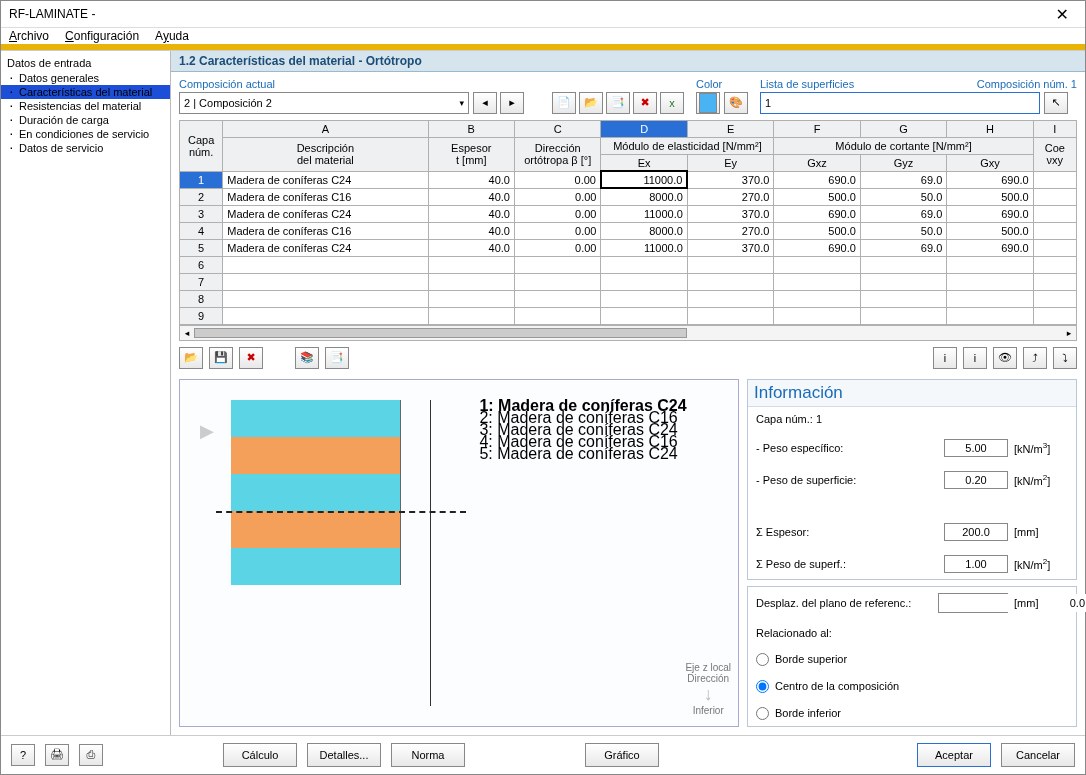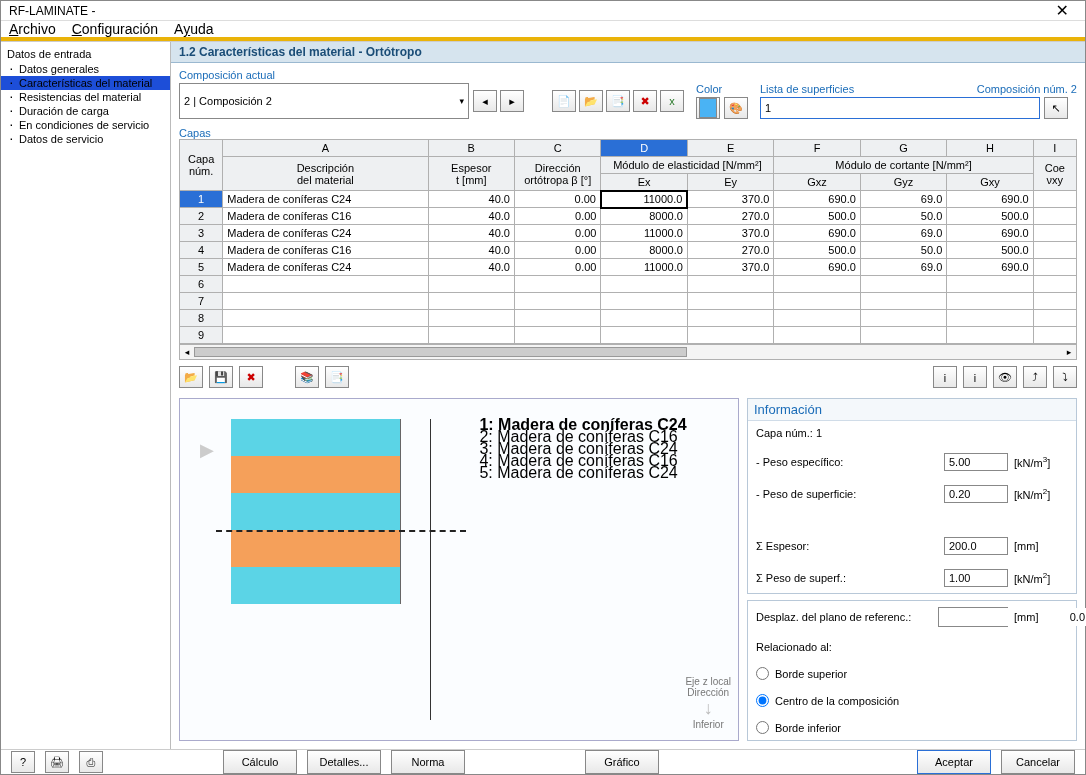--- a/index.html
+++ b/index.html
@@ -1,34 +1,34 @@
 <!DOCTYPE html>
 <html><head>
 <meta charset="utf-8">
 <style>
 * { box-sizing: border-box; margin: 0; padding: 0; font-family: "Segoe UI", Tahoma, sans-serif; }
 body { background: #fff; font-size: 11px; width: 1086px; height: 775px; overflow: hidden; color: #000; }
 .window { width: 1086px; height: 775px; border: 1px solid #888; display: flex; flex-direction: column; }
 .titlebar { height: 28px; display: flex; align-items: center; padding: 0 8px; border-bottom: 1px solid #ddd; }
 .titlebar .title { font-size: 12px; }
 .titlebar .close { margin-left: auto; font-size: 16px; cursor: default; padding: 0 8px; }
-.menubar { height: 22px; display: flex; align-items: center; padding: 0 8px; gap: 16px; border-bottom: 4px solid #eab308; font-size: 14px; }
+.menubar { height: 22px; display: flex; align-items: center; padding: 0 8px; gap: 16px; border-bottom: 6px solid #eab308; font-size: 12px; }
 .menubar span u { text-decoration: underline; }
 .content { flex: 1; display: flex; border-top: 1px solid #ccc; }
 .sidebar { width: 170px; border-right: 1px solid #bbb; padding: 4px 0; }
 .sidebar .root { padding: 2px 6px; font-size: 11px; }
 .sidebar .item { padding: 1px 6px 1px 18px; font-size: 11px; position: relative; }
 .sidebar .item::before { content: "·"; position: absolute; left: 8px; font-size: 14px; line-height: 11px; }
 .sidebar .item.sel { color: #000; background: #1d4ed8; }
 .main { flex: 1; display: flex; flex-direction: column; }
 .section-title { background: #d6e4ee; padding: 3px 8px; font-size: 12px; font-weight: bold; color: #1a4d77; border-bottom: 1px solid #9ab8d0; }
 .toolbar-row { display: flex; align-items: flex-end; gap: 12px; padding: 6px 8px; }
 .group { display: flex; flex-direction: column; gap: 2px; }
 .group-label { color: #1a6cb8; font-size: 11px; }
-.combo { height: 36px; border: 1px solid #888; padding: 0 4px; display: flex; align-items: center; background: #fff; font-size: 11px; }
+.combo { height: 22px; border: 1px solid #888; padding: 0 4px; display: flex; align-items: center; background: #fff; font-size: 11px; }
 .combo.wide { width: 290px; }
 .combo .arrow { margin-left: auto; font-size: 9px; }
 .btn-icon { width: 24px; height: 22px; border: 1px solid #888; background: linear-gradient(#fff,#e8e8e8); display: inline-flex; align-items: center; justify-content: center; font-size: 11px; }
 .btn-row { display: flex; gap: 3px; align-items: center; }
 .color-swatch { width: 18px; height: 20px; background: #4ab3f4; border: 1px solid #888; }
 .input-flat { height: 22px; border: 1px solid #2a6fd6; padding: 0 4px; background: #fff; font-size: 11px; }
 .input-flat.wide { width: 280px; }
 .section-label { color: #1a6cb8; font-size: 11px; padding: 2px 8px 0 8px; }
 .grid-wrap { padding: 0 8px; }
 table.grid { border-collapse: collapse; width: 100%; font-size: 11px; table-layout: fixed; }
@@ -53,25 +53,25 @@
 .lc24 { background: #5bd4e6; }
 .lc16 { background: #f5a05a; }
 .layer-labels { font-size: 16px; margin-left: 48px; }
 .layer-labels div { line-height: 12px; }
 .layer-labels div.bold { font-weight: bold; }
 .axis-ind { font-size: 10px; color: #777; position: absolute; right: 7px; bottom: 10px; text-align: center; }
 .tri { position: absolute; left: 20px; top: 40px; color: #ccc; font-size: 18px; }
 .midline { position: absolute; border-top: 2px dashed #222; width: 250px; left: 36px; top: 131px; }
 .side-panels { width: 330px; display: flex; flex-direction: column; gap: 6px; }
 .panel { border: 1px solid #b8c8d8; }
-.panel-title { color: #1a6cb8; padding: 3px 6px; font-size: 13px; background: #f4f8fb; border-bottom: 1px solid #d0dce8; }
+.panel-title { color: #1a6cb8; padding: 3px 6px; font-size: 17px; background: #f4f8fb; border-bottom: 1px solid #d0dce8; }
 .panel-body { padding: 6px 8px; display: flex; flex-direction: column; gap: 14px; font-size: 11px; }
 .kv { display: flex; align-items: center; gap: 6px; }
 .kv .k { flex: 1; }
-.valbox { width: 64px; height: 18px; border: 1px solid #888; text-align: left; padding: 0 4px; background: #fff; font-size: 11px; }
+.valbox { width: 64px; height: 18px; border: 1px solid #888; text-align: center; padding: 0 4px; background: #fff; font-size: 11px; }
 .unit { width: 54px; font-size: 11px; }
 .radio { display: flex; align-items: center; gap: 6px; }
 .radio input { margin: 0; }
 .spinner { width: 70px; height: 20px; border: 1px solid #888; display: flex; }
 .spinner input { flex: 1; border: none; text-align: right; padding: 0 4px; font-size: 11px; }
 .footer { height: 40px; border-top: 1px solid #ccc; display: flex; align-items: center; padding: 0 10px; gap: 10px; }
 .footer .spacer { flex: 1; }
 .btn { min-width: 74px; height: 24px; border: 1px solid #888; background: linear-gradient(#fff,#e8e8e8); font-size: 11px; padding: 0 10px; }
 .btn.primary { border: 1px solid #2a6fd6; }
 .smallpad { width: 20px; }
@@ -129,29 +129,28 @@
           <div style="display:flex;gap:4px;">
             <div class="btn-icon">
                 <div class="color-swatch"></div>
               </div>
             <div class="btn-icon">🎨</div>
           </div>
         </div>
         <div class="group" style="flex:1;">
           <div style="display:flex;justify-content:space-between;">
             <span class="group-label">Lista de superficies</span>
-            <span class="group-label">Composición núm. 2</span>
+            <span class="group-label">Composición núm. 1</span>
           </div>
           <div style="display:flex;gap:4px;">
             <input class="input-flat wide" value="1" style="">
             <div class="btn-icon">↖</div>
           </div>
         </div>
       </div>
-      <div class="section-label">Capas</div>
       <div class="grid-wrap">
         <table class="grid">
           <colgroup>
             <col style="width:40px">
               <col style="width:190px">
               <col style="width:80px">
               <col style="width:80px">
             <col style="width:80px">
               <col style="width:80px">
               <col style="width:80px">

